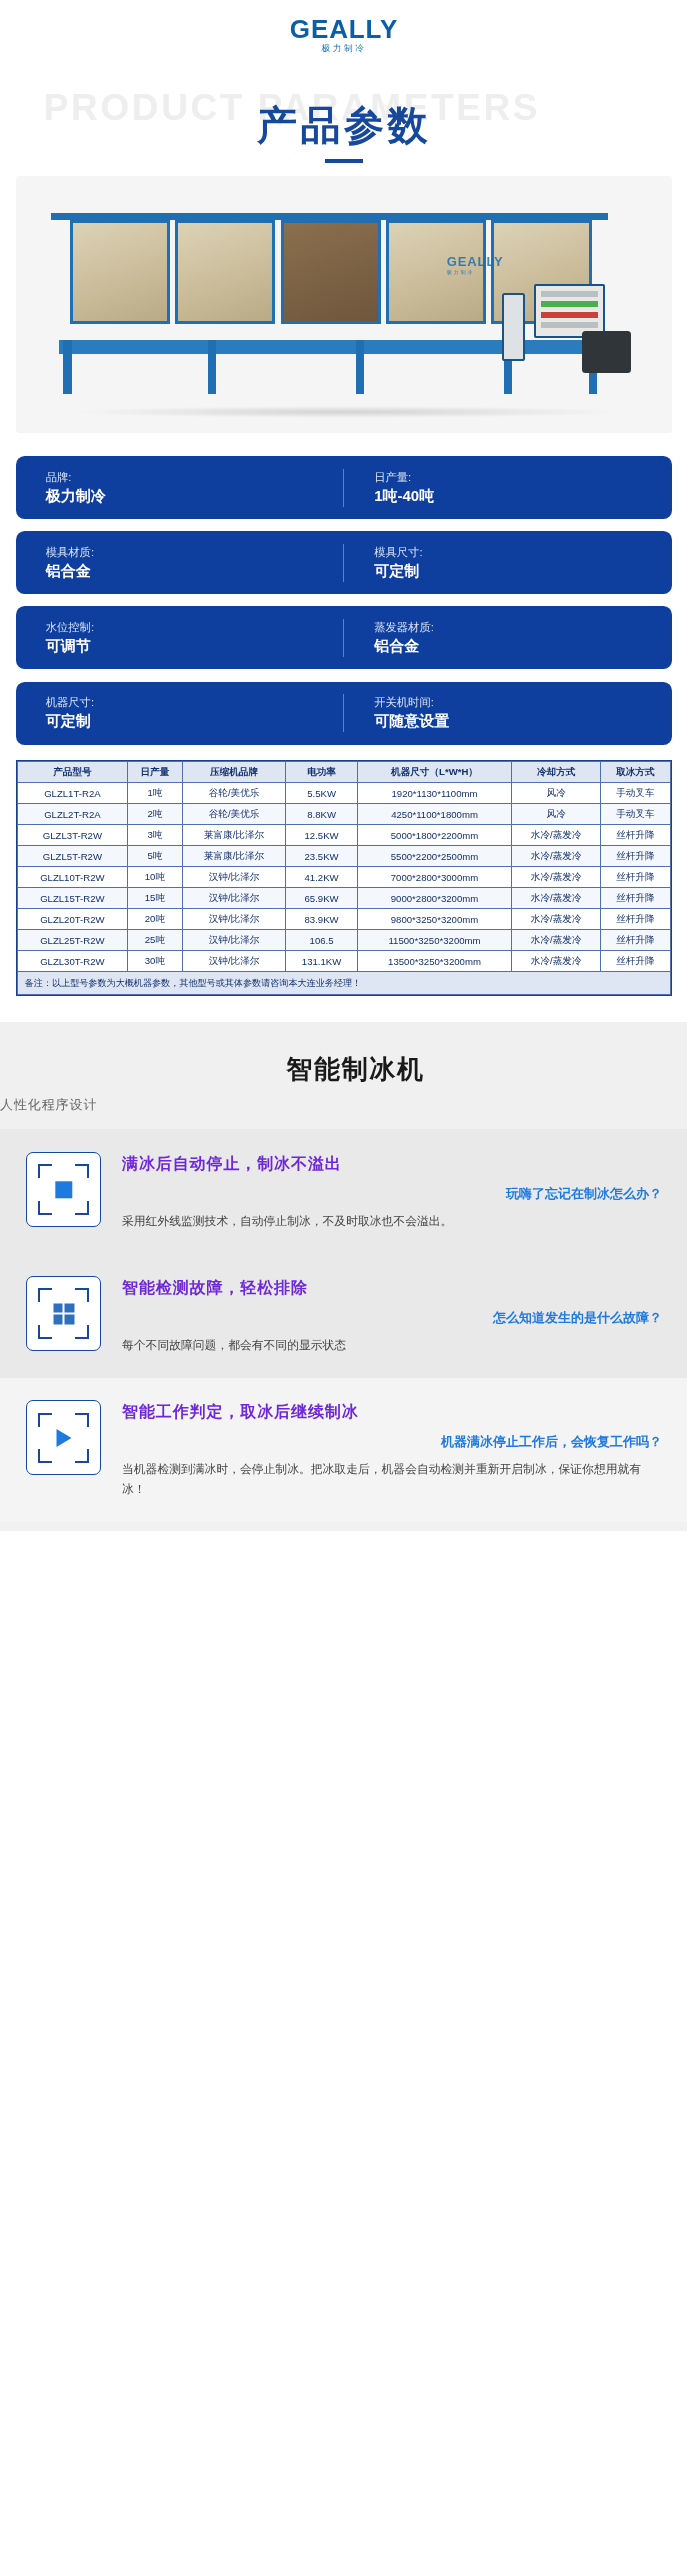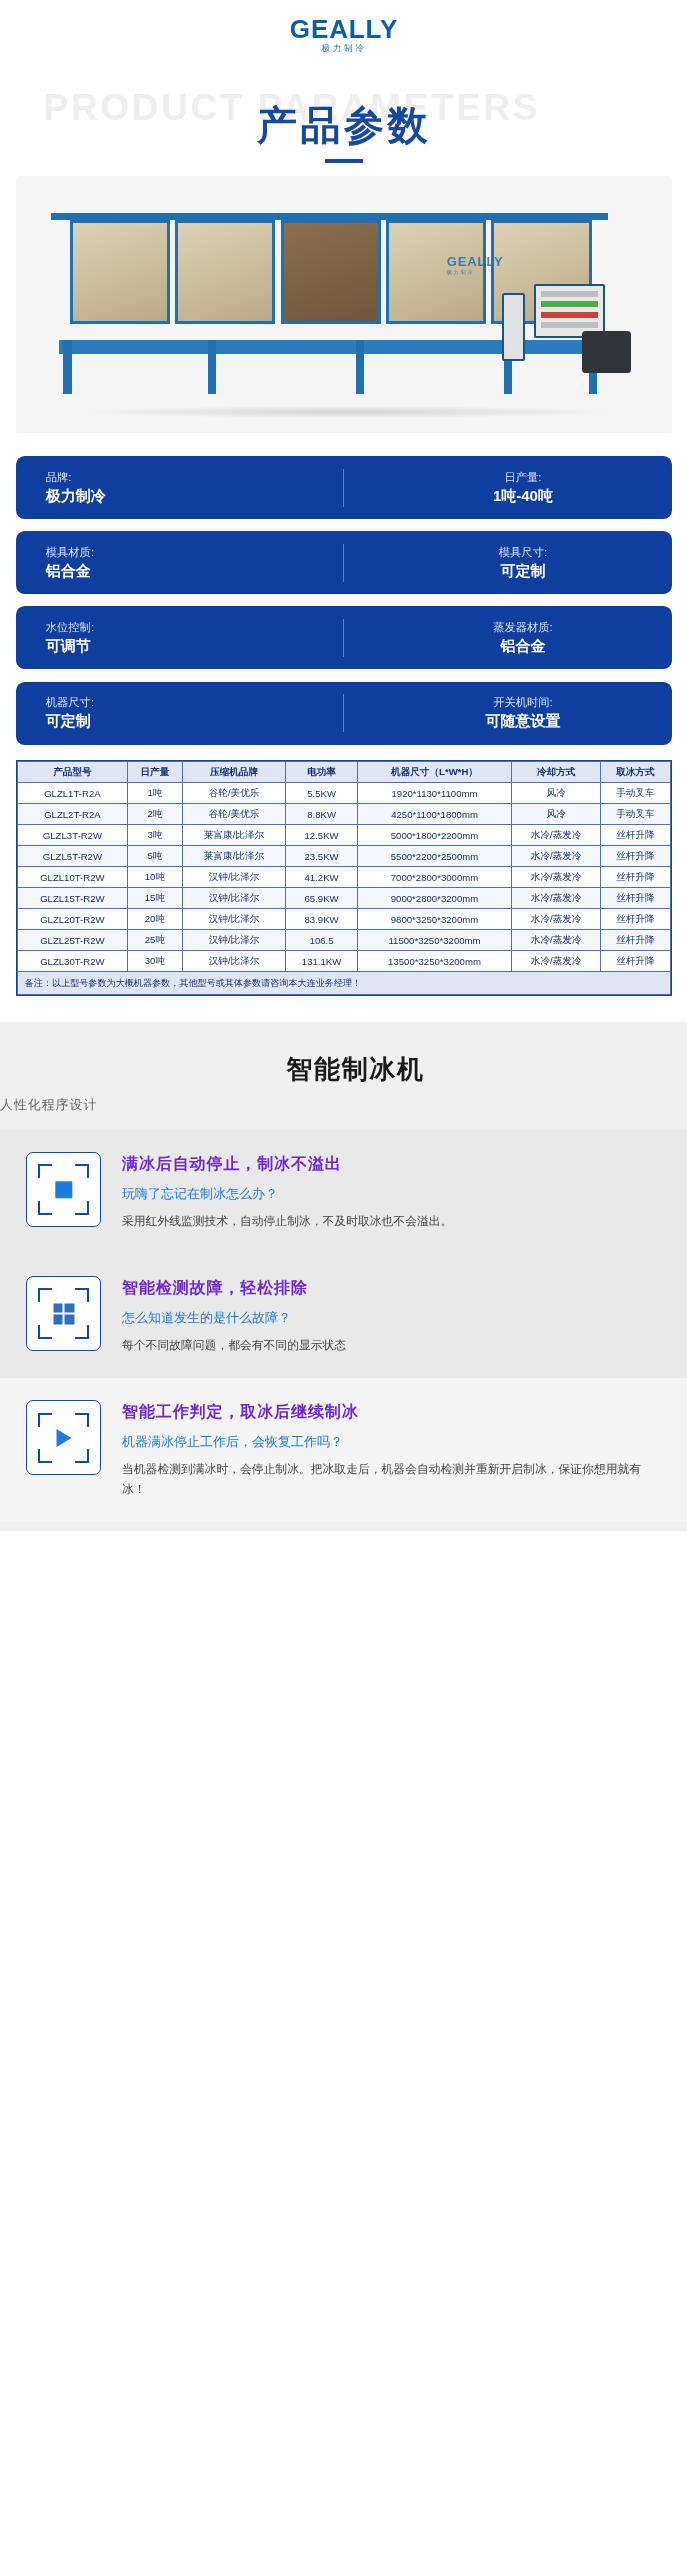--- a/index.html
+++ b/index.html
@@ -210,21 +210,21 @@
     margin-bottom: 12.2px;
     display: flex;
     align-items: center;
     color: #ffffff;
   }
   .card .half {
     flex: 1;
     padding-left: 30px;
     line-height: 1.45;
   }
-  .card .half + .half { border-left: 0.9px solid #5b82c9; text-align: center; }
+  .card .half + .half { border-left: 0.9px solid #5b82c9; }
   .card .k { font-size: 11.3px; color: #dbe4f7; }
   .card .v { font-size: 15px; font-weight: bold; color: #ffffff; }
 
   
   .table-wrap {
     margin: 15.7px 15.7px 0 15.7px;
     width: 656px;
     border: 0.9px solid #1b3f86;
   }
   table {
@@ -334,22 +334,23 @@
   .f-body { flex: 1; padding-top: 1.7px; }
   .f-title {
     font-size: 16px;
     font-weight: bold;
     color: #6d28d9;
     letter-spacing: 0.9px;
   }
   .f-q {
     margin-top: 10.4px;
     font-size: 13px;
-    font-weight: normal;
+    font-weight: bold;
     color: #1f7ae0;
+    text-align: right;
   }
   .f-desc {
     margin-top: 7.8px;
     font-size: 11.8px;
     color: #444444;
     line-height: 1.7;
   }
 </style>
 </head>
 <body>

